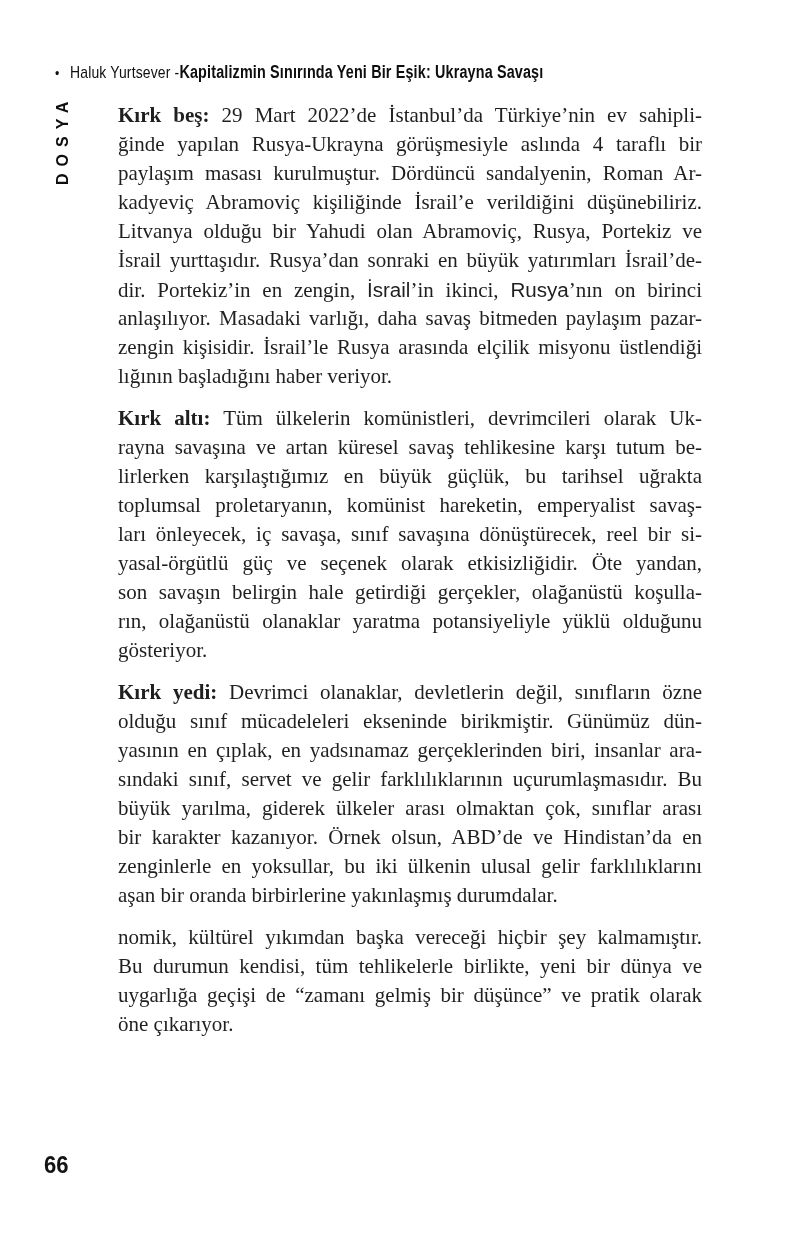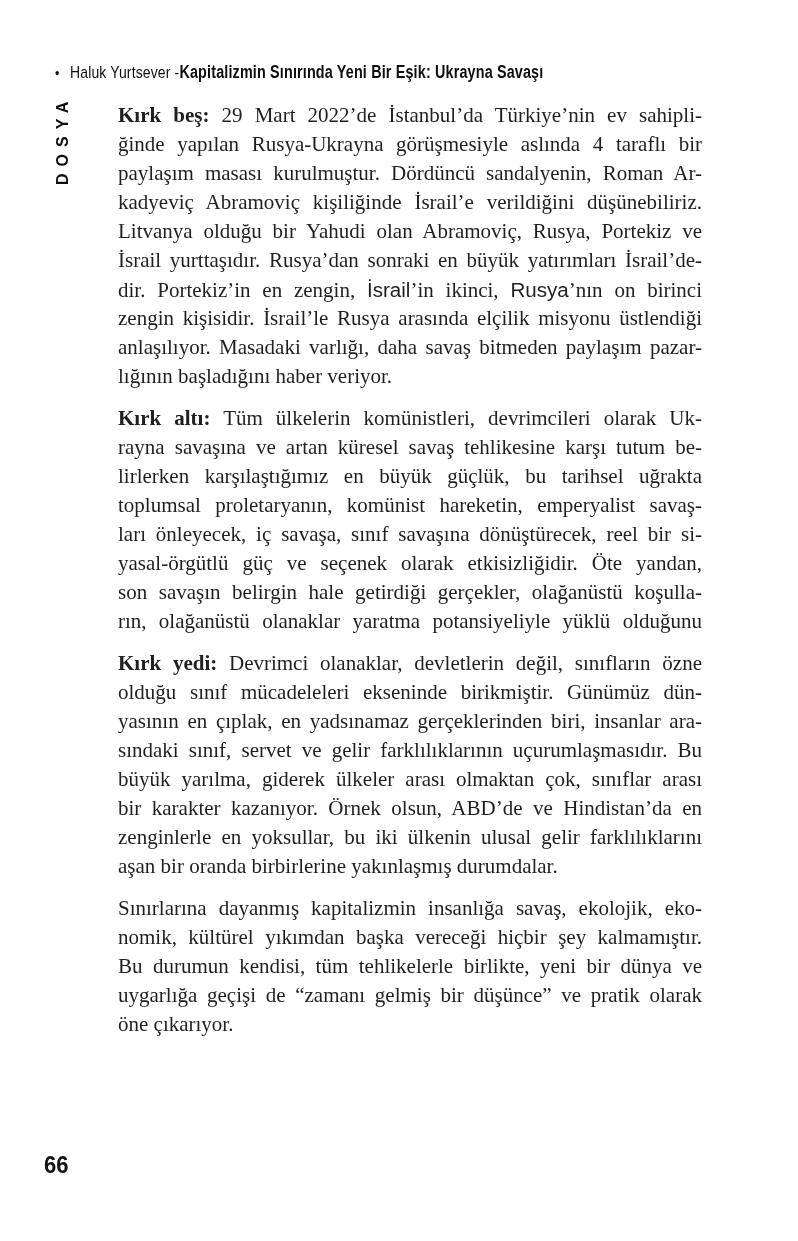--- a/index.html
+++ b/index.html
@@ -109,46 +109,46 @@
 
   <div class="body-text">
       <div class="para">
         <div class="line"><strong>Kırk beş:</strong> 29 Mart 2022’de İstanbul’da Türkiye’nin ev sahipli-</div>
         <div class="line">ğinde yapılan Rusya-Ukrayna görüşmesiyle aslında 4 taraflı bir</div>
         <div class="line">paylaşım masası kurulmuştur. Dördüncü sandalyenin, Roman Ar-</div>
         <div class="line">kadyeviç Abramoviç kişiliğinde İsrail’e verildiğini düşünebiliriz.</div>
         <div class="line">Litvanya olduğu bir Yahudi olan Abramoviç, Rusya, Portekiz ve</div>
         <div class="line">İsrail yurttaşıdır. Rusya’dan sonraki en büyük yatırımları İsrail’de-</div>
         <div class="line">dir. Portekiz’in en zengin, <span class="alt">İsrail</span>’in ikinci, <span class="alt">Rusya</span>’nın on birinci</div>
+        <div class="line">anlaşılıyor. Masadaki varlığı, daha savaş bitmeden paylaşım pazar-</div>
         <div class="line">zengin kişisidir. İsrail’le Rusya arasında elçilik misyonu üstlendiği</div>
-        <div class="line">anlaşılıyor. Masadaki varlığı, daha savaş bitmeden paylaşım pazar-</div>
         <div class="line last">lığının başladığını haber veriyor.</div>
       </div>
       <div class="para">
         <div class="line"><strong>Kırk altı:</strong> Tüm ülkelerin komünistleri, devrimcileri olarak Uk-</div>
         <div class="line">rayna savaşına ve artan küresel savaş tehlikesine karşı tutum be-</div>
         <div class="line">lirlerken karşılaştığımız en büyük güçlük, bu tarihsel uğrakta</div>
         <div class="line">toplumsal proletaryanın, komünist hareketin, emperyalist savaş-</div>
         <div class="line">ları önleyecek, iç savaşa, sınıf savaşına dönüştürecek, reel bir si-</div>
         <div class="line">yasal-örgütlü güç ve seçenek olarak etkisizliğidir. Öte yandan,</div>
         <div class="line">son savaşın belirgin hale getirdiği gerçekler, olağanüstü koşulla-</div>
         <div class="line">rın, olağanüstü olanaklar yaratma potansiyeliyle yüklü olduğunu</div>
+        <div class="line last">gösteriyor.</div>
       </div>
       <div class="para">
         <div class="line"><strong>Kırk yedi:</strong> Devrimci olanaklar, devletlerin değil, sınıfların özne</div>
         <div class="line">olduğu sınıf mücadeleleri ekseninde birikmiştir. Günümüz dün-</div>
         <div class="line">yasının en çıplak, en yadsınamaz gerçeklerinden biri, insanlar ara-</div>
         <div class="line">sındaki sınıf, servet ve gelir farklılıklarının uçurumlaşmasıdır. Bu</div>
         <div class="line">büyük yarılma, giderek ülkeler arası olmaktan çok, sınıflar arası</div>
         <div class="line">bir karakter kazanıyor. Örnek olsun, ABD’de ve Hindistan’da en</div>
         <div class="line">zenginlerle en yoksullar, bu iki ülkenin ulusal gelir farklılıklarını</div>
         <div class="line last">aşan bir oranda birbirlerine yakınlaşmış durumdalar.</div>
       </div>
       <div class="para">
-        <div class="line">Sınırlarına dayanmış kapitalizmin insanlığa savaş, ekolojik, eko-</div>
         <div class="line">nomik, kültürel yıkımdan başka vereceği hiçbir şey kalmamıştır.</div>
         <div class="line">Bu durumun kendisi, tüm tehlikelerle birlikte, yeni bir dünya ve</div>
         <div class="line">uygarlığa geçişi de “zamanı gelmiş bir düşünce” ve pratik olarak</div>
         <div class="line last">öne çıkarıyor.</div>
       </div>
     </div>
 
   <div class="page-number">66</div>
 
 </div>

